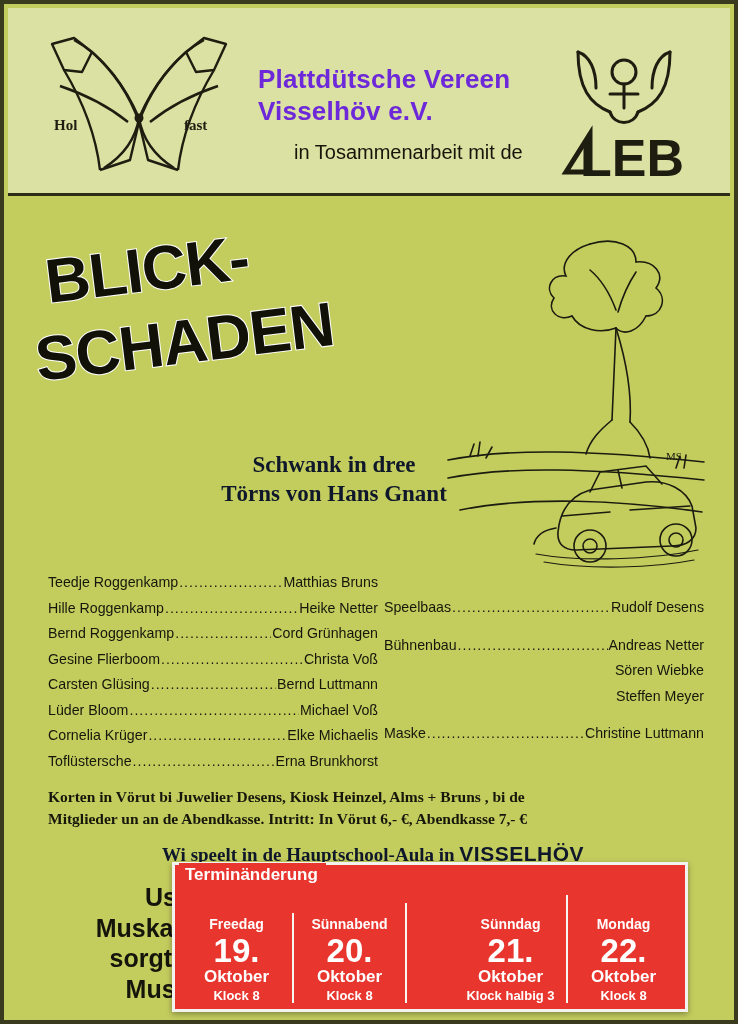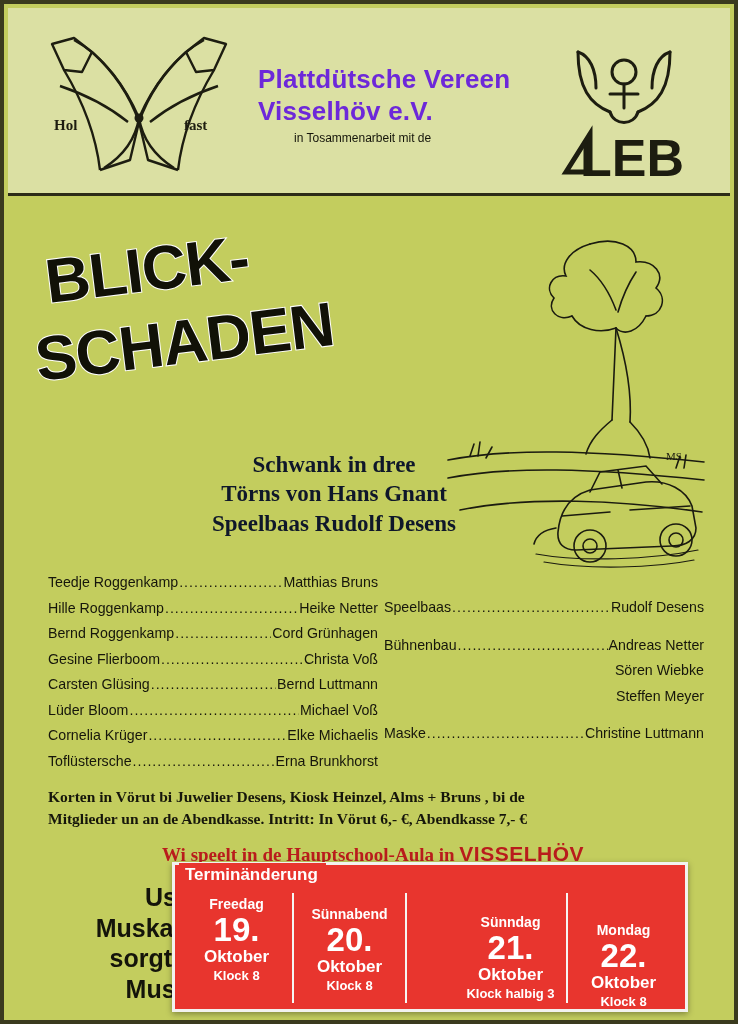--- a/index.html
+++ b/index.html
@@ -33,23 +33,23 @@
   .header-text{
     position:absolute;left:250px;top:56px;width:320px;
     text-align:left;
   }
   .org1{
     font-family:"Liberation Sans", sans-serif;
     font-weight:bold;font-size:26px;color:#6d28d9;
     line-height:1.22;letter-spacing:.2px;
   }
   .coop{
-    margin-top:4px;
-    font-family:"Liberation Sans", sans-serif;
-    font-size:12px;color:#15150a;font-weight:normal;
+    margin-top:14px;
+    font-family:"Liberation Sans", sans-serif;
+    font-size:20px;color:#15150a;font-weight:normal;
     padding-left:36px;
   }
 
   
   .title-wrap{
     position:absolute;left:30px;top:232px;width:420px;height:190px;
   }
   .title-line{
     font-family:"Liberation Sans", sans-serif;
     font-weight:bold;
@@ -106,21 +106,21 @@
   .tickets{
     position:absolute;left:44px;top:782px;width:650px;
     font-family:"Liberation Serif", serif;
     font-weight:bold;font-size:15.5px;color:#16160b;
     line-height:1.42;
   }
   .venue{
     position:absolute;left:44px;top:838px;width:650px;
     text-align:center;
     font-family:"Liberation Serif", serif;
-    font-weight:bold;font-size:19px;color:#b91c1c;
+    font-weight:bold;font-size:19px;color:#0f172a;
   }
   .venue .place{
     font-family:"Liberation Sans", sans-serif;
     font-size:21px;letter-spacing:.5px;
   }
 
   
   .music{
     position:absolute;left:62px;top:878px;width:190px;
     text-align:center;
@@ -142,20 +142,21 @@
     position:absolute;left:4px;top:-2px;
     background:#e8352e;
     color:#fff;
     font-family:"Liberation Sans", sans-serif;
     font-weight:bold;font-size:17px;
     padding:2px 8px 3px 6px;
   }
   .dates{
     position:absolute;left:6px;top:28px;right:6px;bottom:6px;
     display:flex;
+    align-items:flex-end;
   }
   .date-cell{
     flex:1 1 0;
     border-right:2px solid #f6f6f3;
     color:#fff;
     text-align:center;
     font-family:"Liberation Sans", sans-serif;
     display:flex;flex-direction:column;justify-content:flex-start;
     padding-top:4px;
     box-sizing:border-box;
@@ -270,21 +271,20 @@
   </div>
 
   <div class="title-wrap">
     <div class="title-line t1">BLICK-</div>
     <div class="title-line t2">SCHADEN</div>
   </div>
 
   <div class="subtitle">
     <div>Schwank in dree</div>
     <div>Törns von Hans Gnant</div>
-    <div>Speelbaas Rudolf Desens</div>
   </div>
 
   <div class="cast">
     <div class="row">
       <span class="nm">Teedje Roggenkamp</span>
       <span class="dots">.....................................</span>
       <span class="val">Matthias Bruns</span>
     </div>
     <div class="row">
       <span class="nm">Hille Roggenkamp</span>

